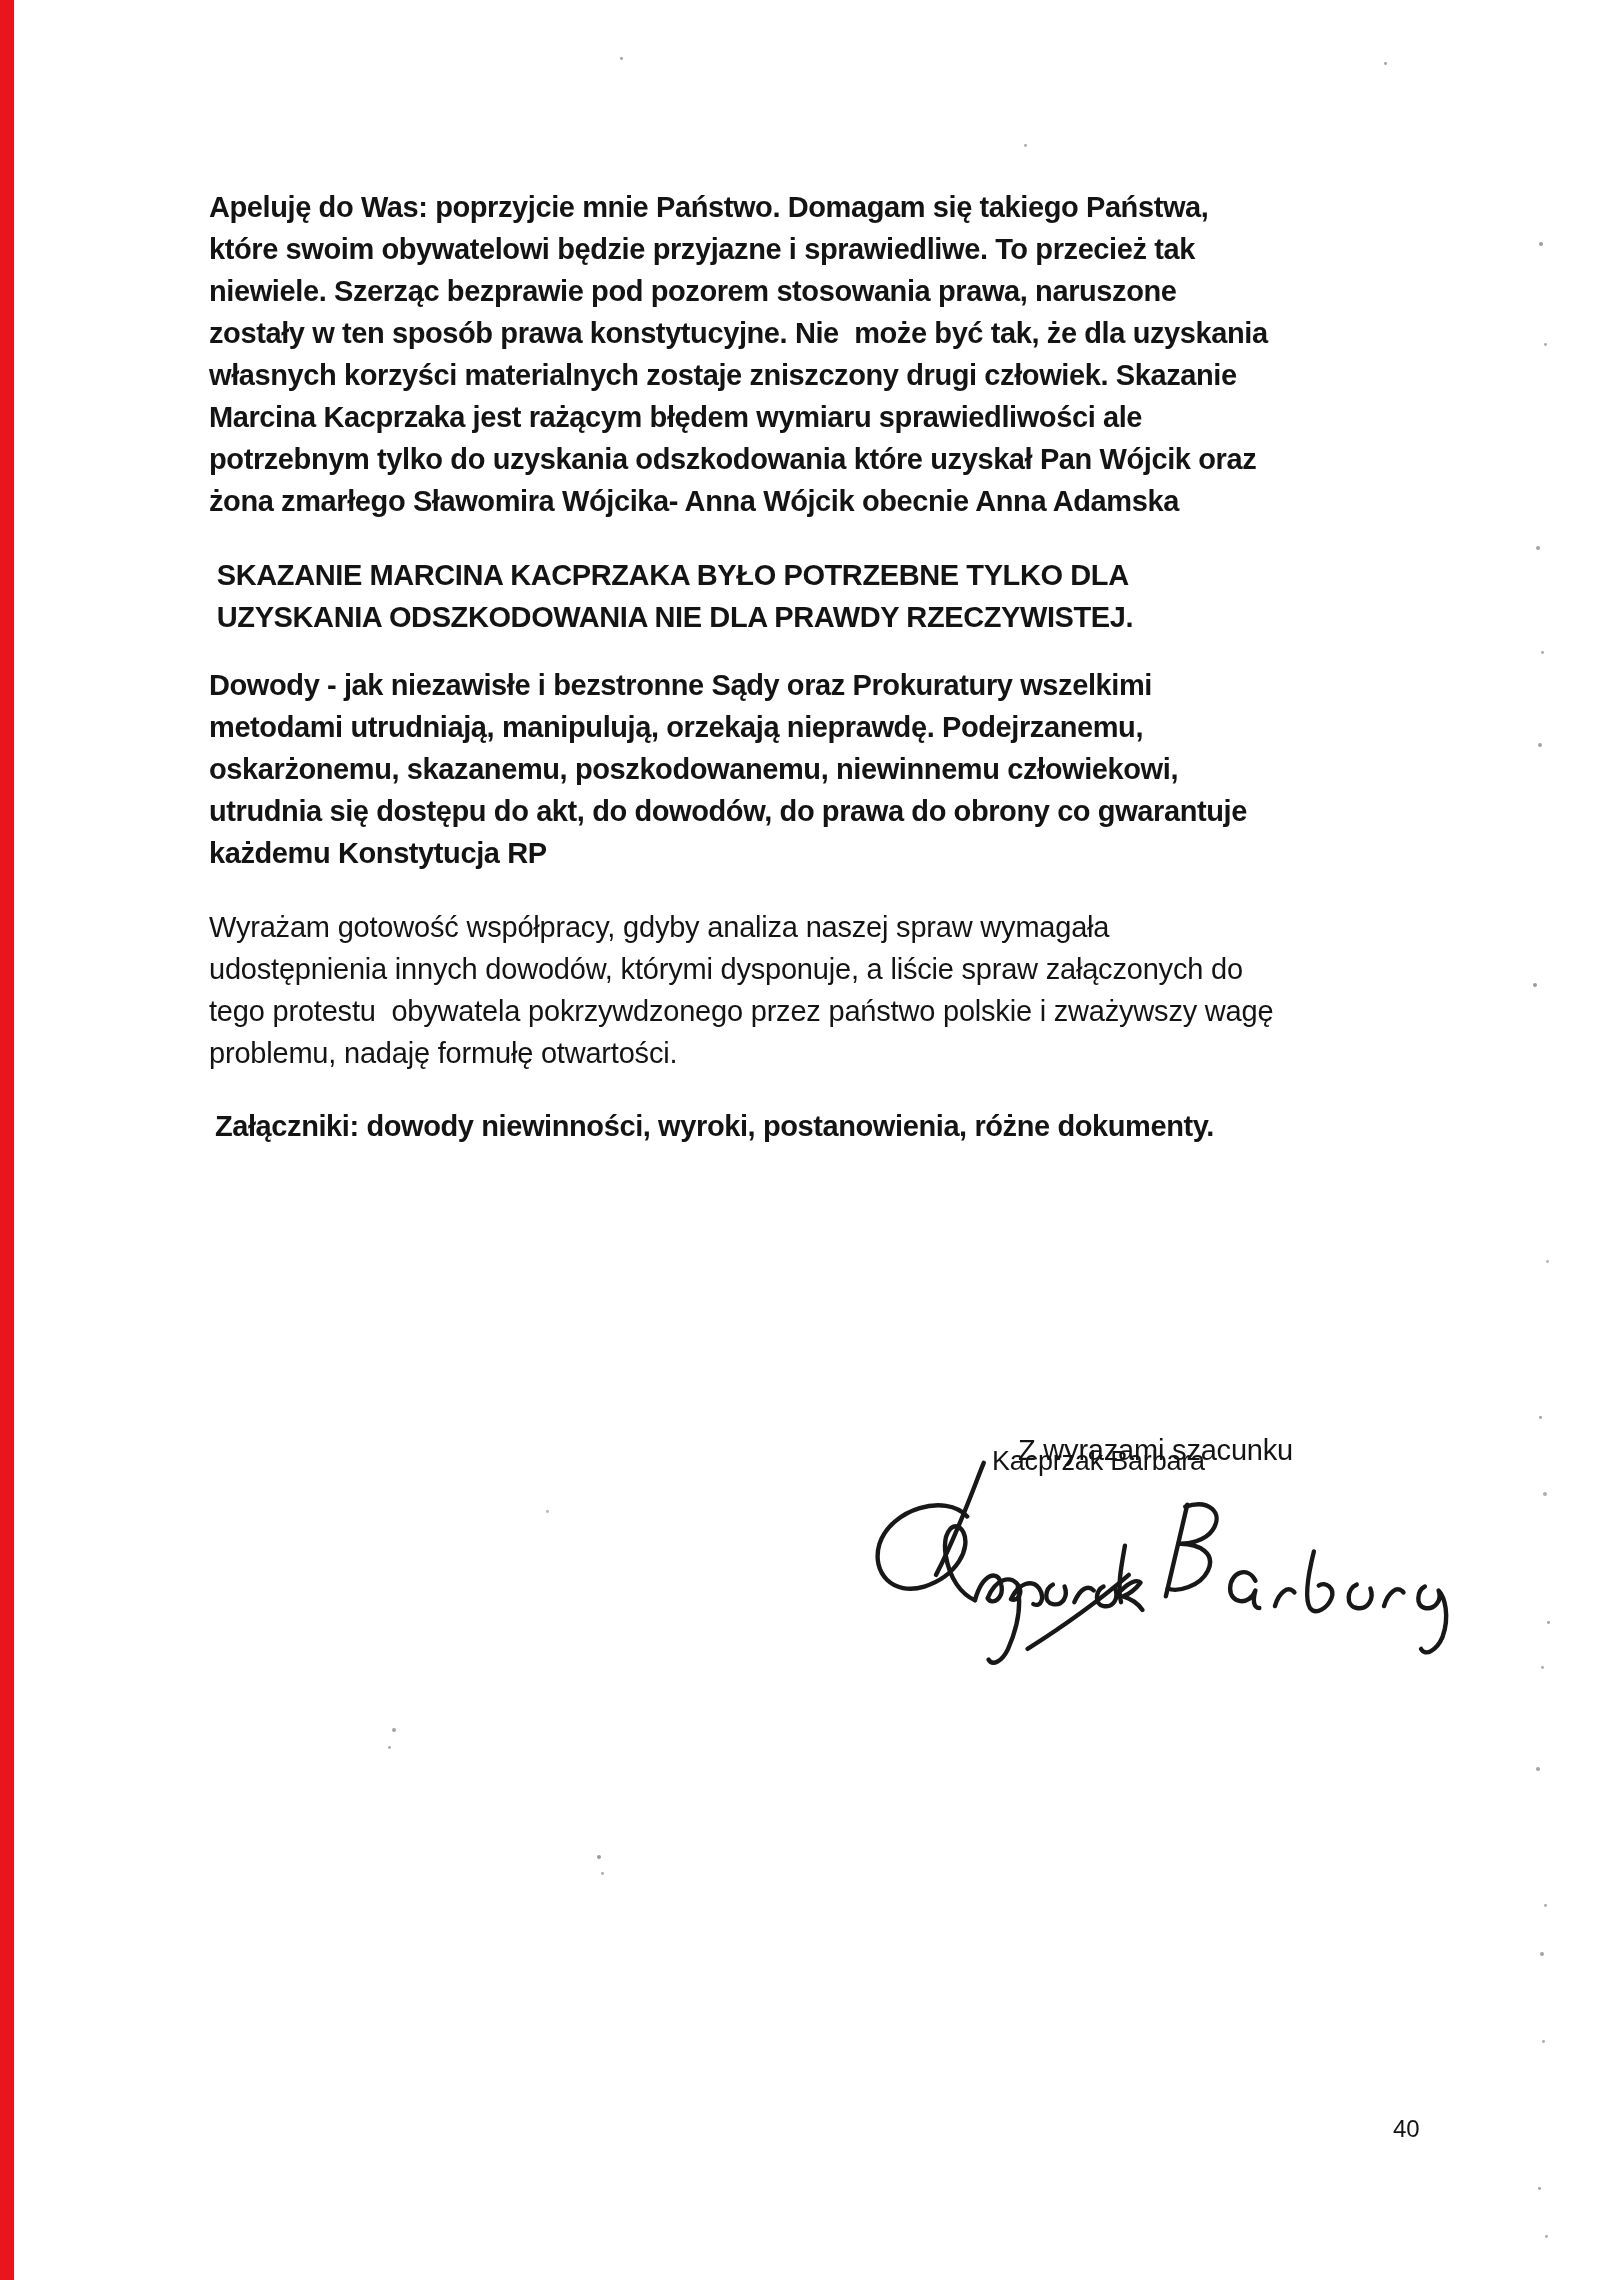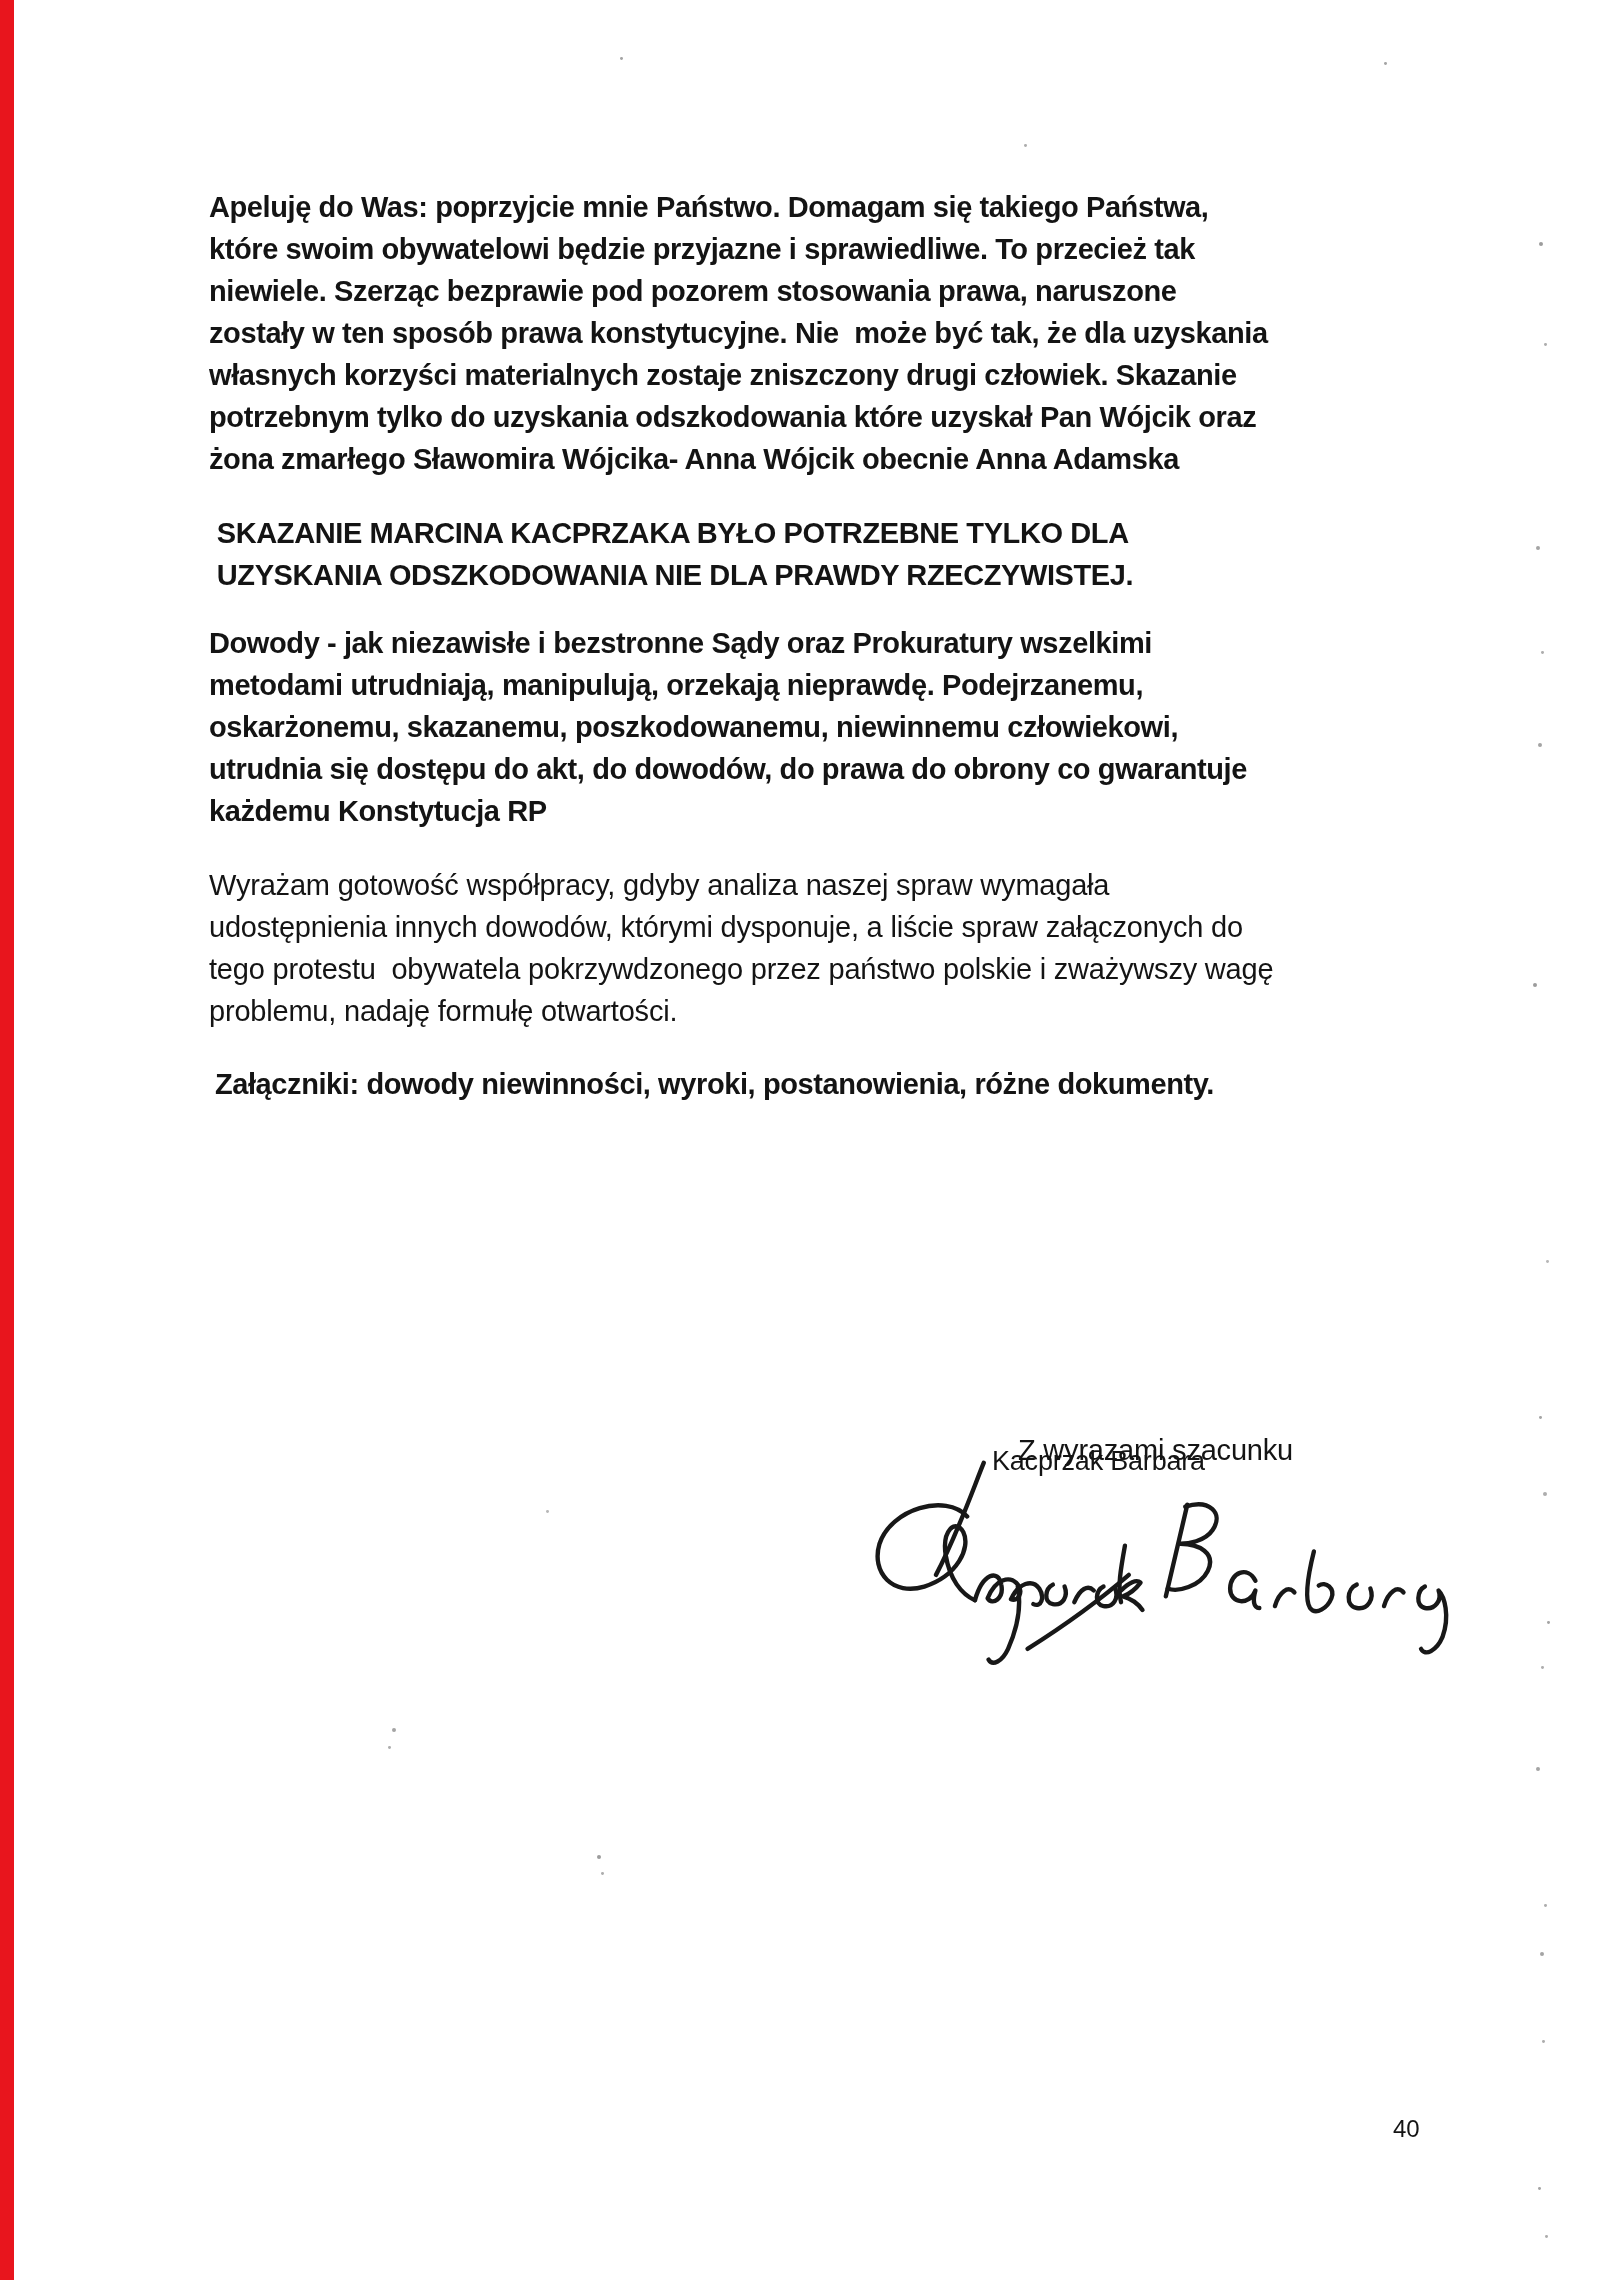--- a/index.html
+++ b/index.html
@@ -63,20 +63,21 @@
 
   <div class="red-stripe"></div>
 
   <div class="letter-body">
       <div class="para style-bold para-appeal">
         <div class="line">Apeluję do Was: poprzyjcie mnie Państwo. Domagam się takiego Państwa,</div>
         <div class="line">które swoim obywatelowi będzie przyjazne i sprawiedliwe. To przecież tak</div>
         <div class="line">niewiele. Szerząc bezprawie pod pozorem stosowania prawa, naruszone</div>
         <div class="line">zostały w ten sposób prawa konstytucyjne. Nie  może być tak, że dla uzyskania</div>
         <div class="line">własnych korzyści materialnych zostaje zniszczony drugi człowiek. Skazanie</div>
+        <div class="line">Marcina Kacprzaka jest rażącym błędem wymiaru sprawiedliwości ale</div>
         <div class="line">potrzebnym tylko do uzyskania odszkodowania które uzyskał Pan Wójcik oraz</div>
         <div class="line">żona zmarłego Sławomira Wójcika- Anna Wójcik obecnie Anna Adamska</div>
       </div>
       <div class="para style-bold para-conviction-statement" style="text-indent: 7.8px;">
         <div class="line">SKAZANIE MARCINA KACPRZAKA BYŁO POTRZEBNE TYLKO DLA</div>
         <div class="line">UZYSKANIA ODSZKODOWANIA NIE DLA PRAWDY RZECZYWISTEJ.</div>
       </div>
       <div class="para style-bold para-evidence">
         <div class="line">Dowody - jak niezawisłe i bezstronne Sądy oraz Prokuratury wszelkimi</div>
         <div class="line">metodami utrudniają, manipulują, orzekają nieprawdę. Podejrzanemu,</div>

